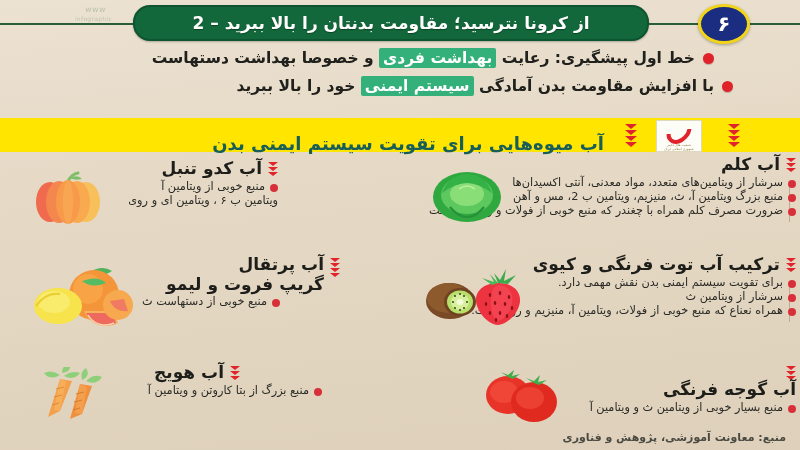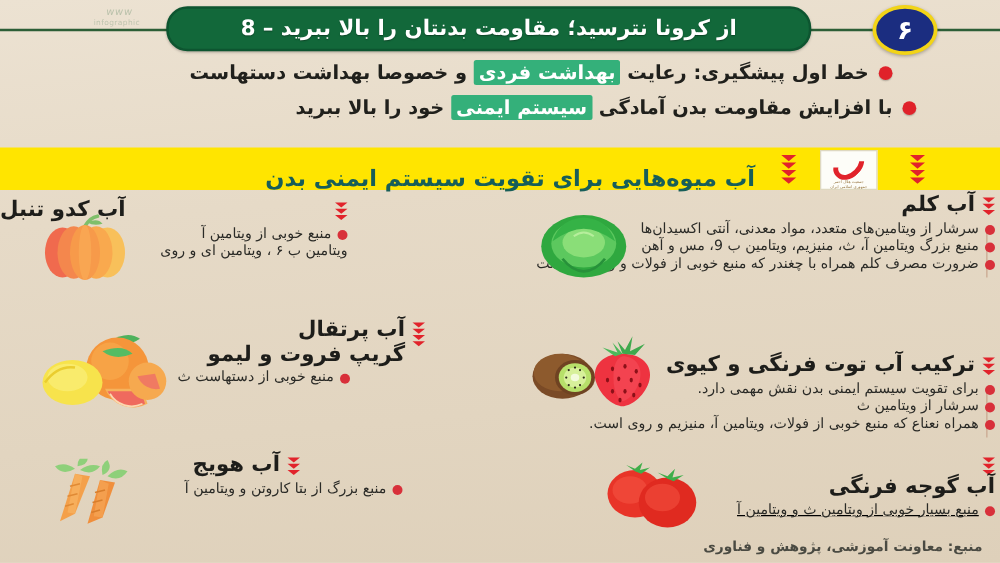--- a/index.html
+++ b/index.html
@@ -149,21 +149,21 @@
 
 <div id="canvas">
 
   <div class="watermark">
     <div class="wm-l1">www</div>
     <div class="wm-l2">infographic</div>
   </div>
 
   <div class="hdr-rule"></div>
   <div class="hdr-banner">
-    <div class="txt">از کرونا نترسید؛ مقاومت بدنتان را بالا ببرید – 8</div>
+    <div class="txt">از کرونا نترسید؛ مقاومت بدنتان را بالا ببرید – 2</div>
   </div>
   <div class="hdr-num">
     <span>۶</span>
   </div>
 
   <div class="intro">
     <div class="intro-row r1">
       <div class="dot-red"></div>
       <div class="intro-txt">
         <span>خط اول پیشگیری: رعایت </span><span class="hl">بهداشت فردی</span><span> و خصوصا بهداشت دستهاست</span>
@@ -214,42 +214,42 @@
           <div class="head-title">آب کلم</div>
         </div>
         <div class="bullets" style="padding-right:4px;">
           <div class="b-spine" style="right:10px;top:6px;height:40px;"></div>
           <div class="b-row">
             <div class="b-dot"></div>
             <div class="b-txt">سرشار از ویتامین‌های متعدد، مواد معدنی، آنتی اکسیدان‌ها</div>
           </div>
           <div class="b-row">
             <div class="b-dot"></div>
-            <div class="b-txt">منبع بزرگ ویتامین آ، ث، منیزیم، ویتامین ب 9، مس و آهن</div>
+            <div class="b-txt">منبع بزرگ ویتامین آ، ث، منیزیم، ویتامین ب 2، مس و آهن</div>
           </div>
           <div class="b-row">
             <div class="b-dot"></div>
             <div class="b-txt">ضرورت مصرف کلم همراه با چغندر که منبع خوبی از فولات و ویتامین‌هاست</div>
           </div>
         </div>
 
         <div class="fruit" style="top:8px;left:28px;width:78px;height:62px;">
           <svg viewBox="0 0 78 62" width="78" height="62">
             <ellipse cx="39" cy="34" rx="34" ry="25" fill="#2fa83f"></ellipse>
             <ellipse cx="39" cy="32" rx="26" ry="19" fill="#5cc85e"></ellipse>
             <ellipse cx="39" cy="31" rx="17" ry="12" fill="#8ade78"></ellipse>
             <path d="M14 30 Q20 12 39 11 Q58 12 64 30 Q50 20 39 20 Q28 20 14 30Z" fill="#35b246"></path>
             <path d="M22 44 Q30 54 39 54 Q48 54 56 44" stroke="#27913a" stroke-width="2.2" fill="none"></path>
             <path d="M31 26 Q39 20 47 26" stroke="#b6ee9c" stroke-width="1.6" fill="none"></path>
           </svg>
         </div>
       </div>
 
       <div class="sect" id="sec-kiwi">
-        <div class="head" style="padding-right:4px;margin-top:28px;">
+        <div class="head" style="padding-right:4px;">
           <div class="head-chev">
             <div class="cv"></div>
               <div class="cv"></div>
               <div class="cv"></div>
           </div>
           <div class="head-title">ترکیب آب توت فرنگی و کیوی</div>
         </div>
         <div class="bullets" style="padding-right:4px;">
           <div class="b-spine" style="right:10px;top:6px;height:40px;"></div>
           <div class="b-row">
@@ -309,21 +309,21 @@
 
       <div class="sect" id="sec-tomato">
         <div class="head" style="padding-right:4px;flex-direction:column;">
           <div class="head-chev">
             <div class="cv"></div>
               <div class="cv"></div>
               <div class="cv"></div>
           </div>
           <div class="head-title">آب گوجه فرنگی</div>
         </div>
-        <div class="bullets" style="padding-right:4px;text-decoration:underline;">
+        <div class="bullets" style="padding-right:4px;">
           <div class="b-row">
             <div class="b-dot"></div>
             <div class="b-txt">منبع بسیار خوبی از ویتامین ث و ویتامین آ</div>
           </div>
         </div>
         <div class="fruit" style="top:4px;left:78px;width:86px;height:58px;">
           <svg viewBox="0 0 86 58" width="86" height="58">
             <ellipse cx="30" cy="28" rx="22" ry="19" fill="#e83428"></ellipse>
             <ellipse cx="26" cy="25" rx="14" ry="11" fill="#f2503f" opacity=".65"></ellipse>
             <path d="M30 10 l-7 -5 l7 3 l6 -5 l-2 6 l8 -2 l-7 5z" fill="#3fae4a"></path>
@@ -332,21 +332,21 @@
             <path d="M56 16 l-8 -5 l8 3 l6 -6 l-2 7 l9 -2 l-8 5z" fill="#3fae4a"></path>
           </svg>
         </div>
       </div>
 
     </div>
 
     <div class="col col-left">
 
       <div class="sect" id="sec-pumpkin">
-        <div class="head" style="padding-right:122px;justify-content:space-between;">
+        <div class="head" style="padding-right:122px;">
           <div class="head-chev">
             <div class="cv"></div>
               <div class="cv"></div>
               <div class="cv"></div>
           </div>
           <div class="head-title">آب کدو تنبل</div>
         </div>
         <div class="bullets" style="padding-right:122px;">
           <div class="b-row">
             <div class="b-dot"></div>

